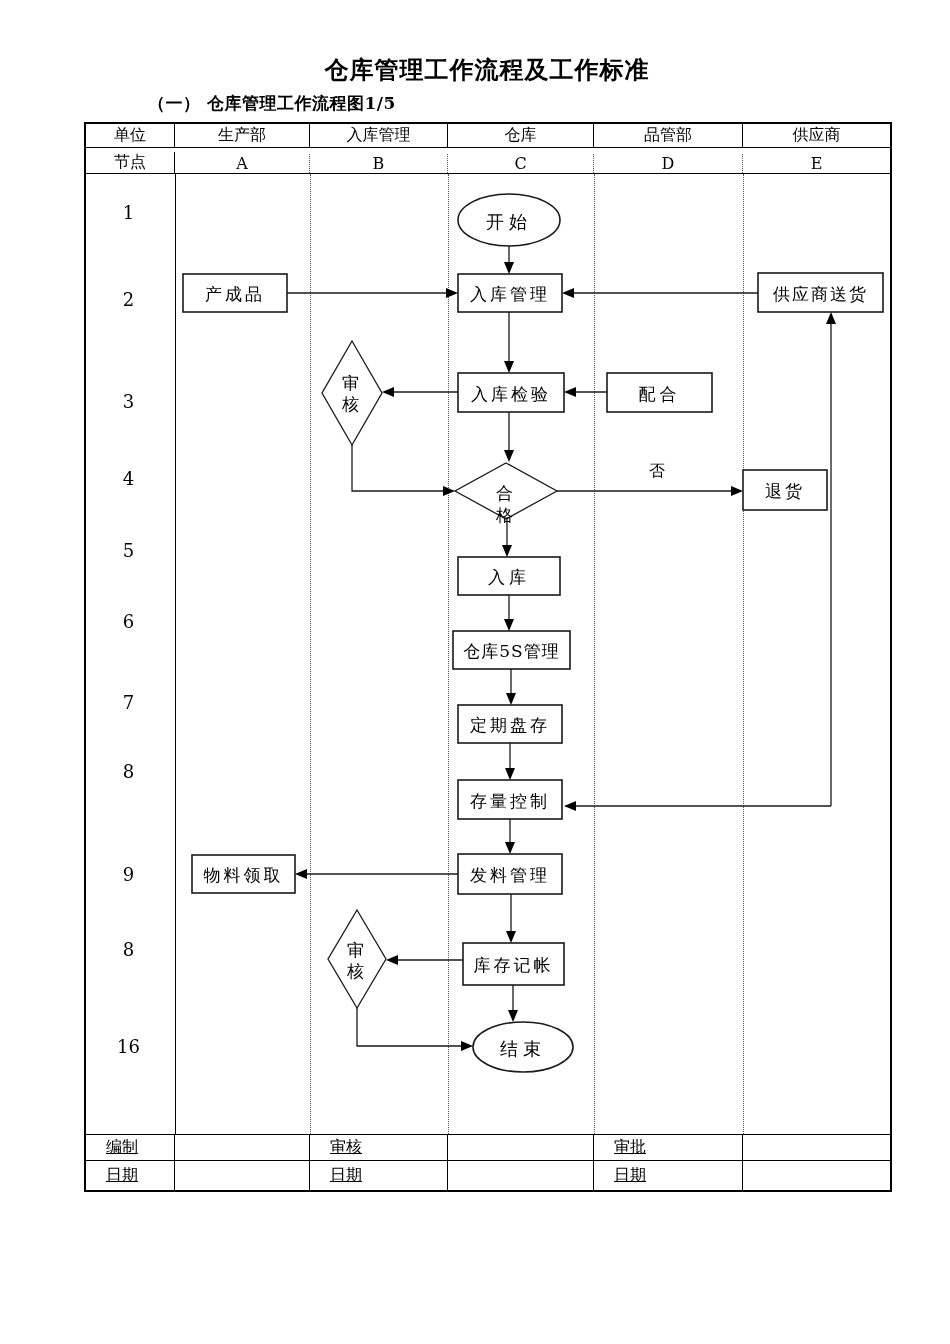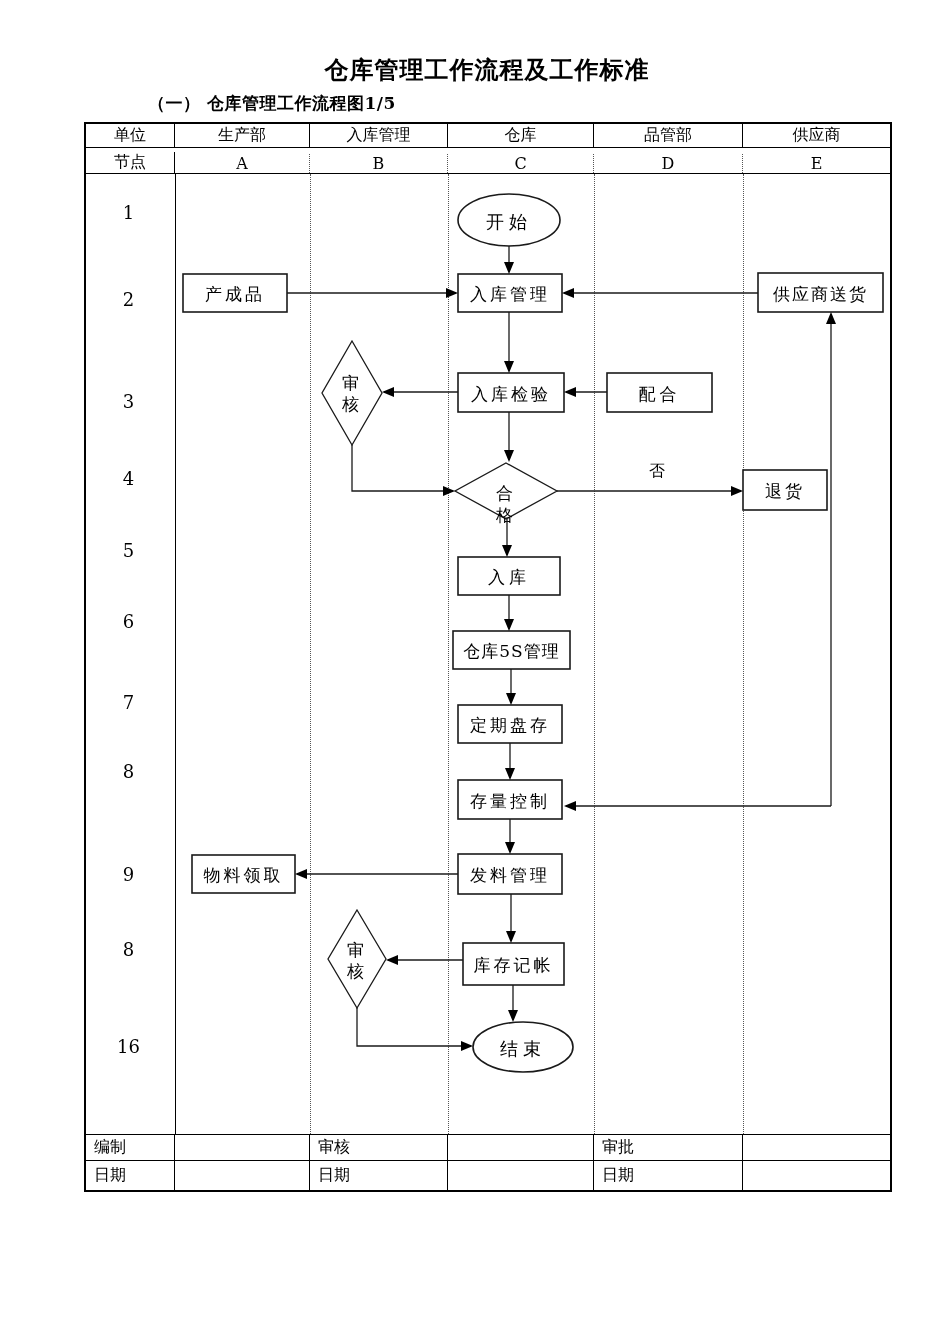--- a/index.html
+++ b/index.html
@@ -20,21 +20,21 @@
   .bdot{border-right:1px dotted #555;}
   .body{position:relative;width:100%;height:961px;border-bottom:1px solid #000;box-sizing:border-box;}
   .vline{position:absolute;top:0;bottom:0;width:0;}
   .vsolid{border-left:1px solid #000;}
   .vdot{border-left:1px dotted #555;}
   .rownum{position:absolute;left:84px;width:89px;text-align:center;
           font-size:18px;line-height:20px;}
   .frow{height:26px;border-bottom:1px solid #000;}
   .frow.last{height:29px;border-bottom:none;}
   .fcell{box-sizing:border-box;font-size:16px;display:flex;align-items:center;
-         padding-left:8px;overflow:hidden;white-space:nowrap;}
+         padding-left:20px;overflow:hidden;white-space:nowrap;text-decoration:underline;}
   .flow-svg{position:absolute;left:0;top:0;width:950px;height:1344px;pointer-events:none;}
 </style>
 </head>
 <body>
 
 <div class="page">
 
   <div class="title">仓库管理工作流程及工作标准</div>
   <div class="subtitle">（一） 仓库管理工作流程图1/5</div>
 

